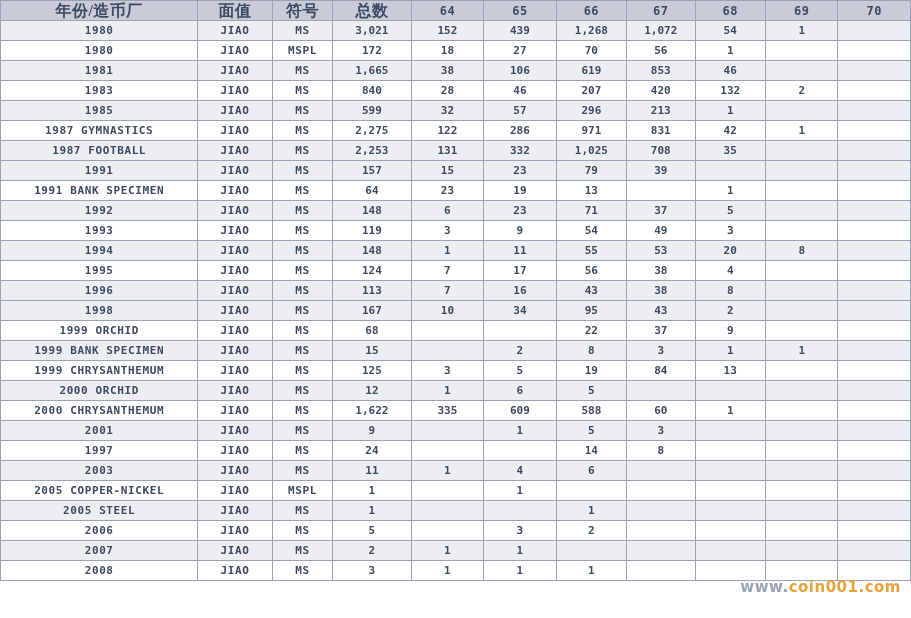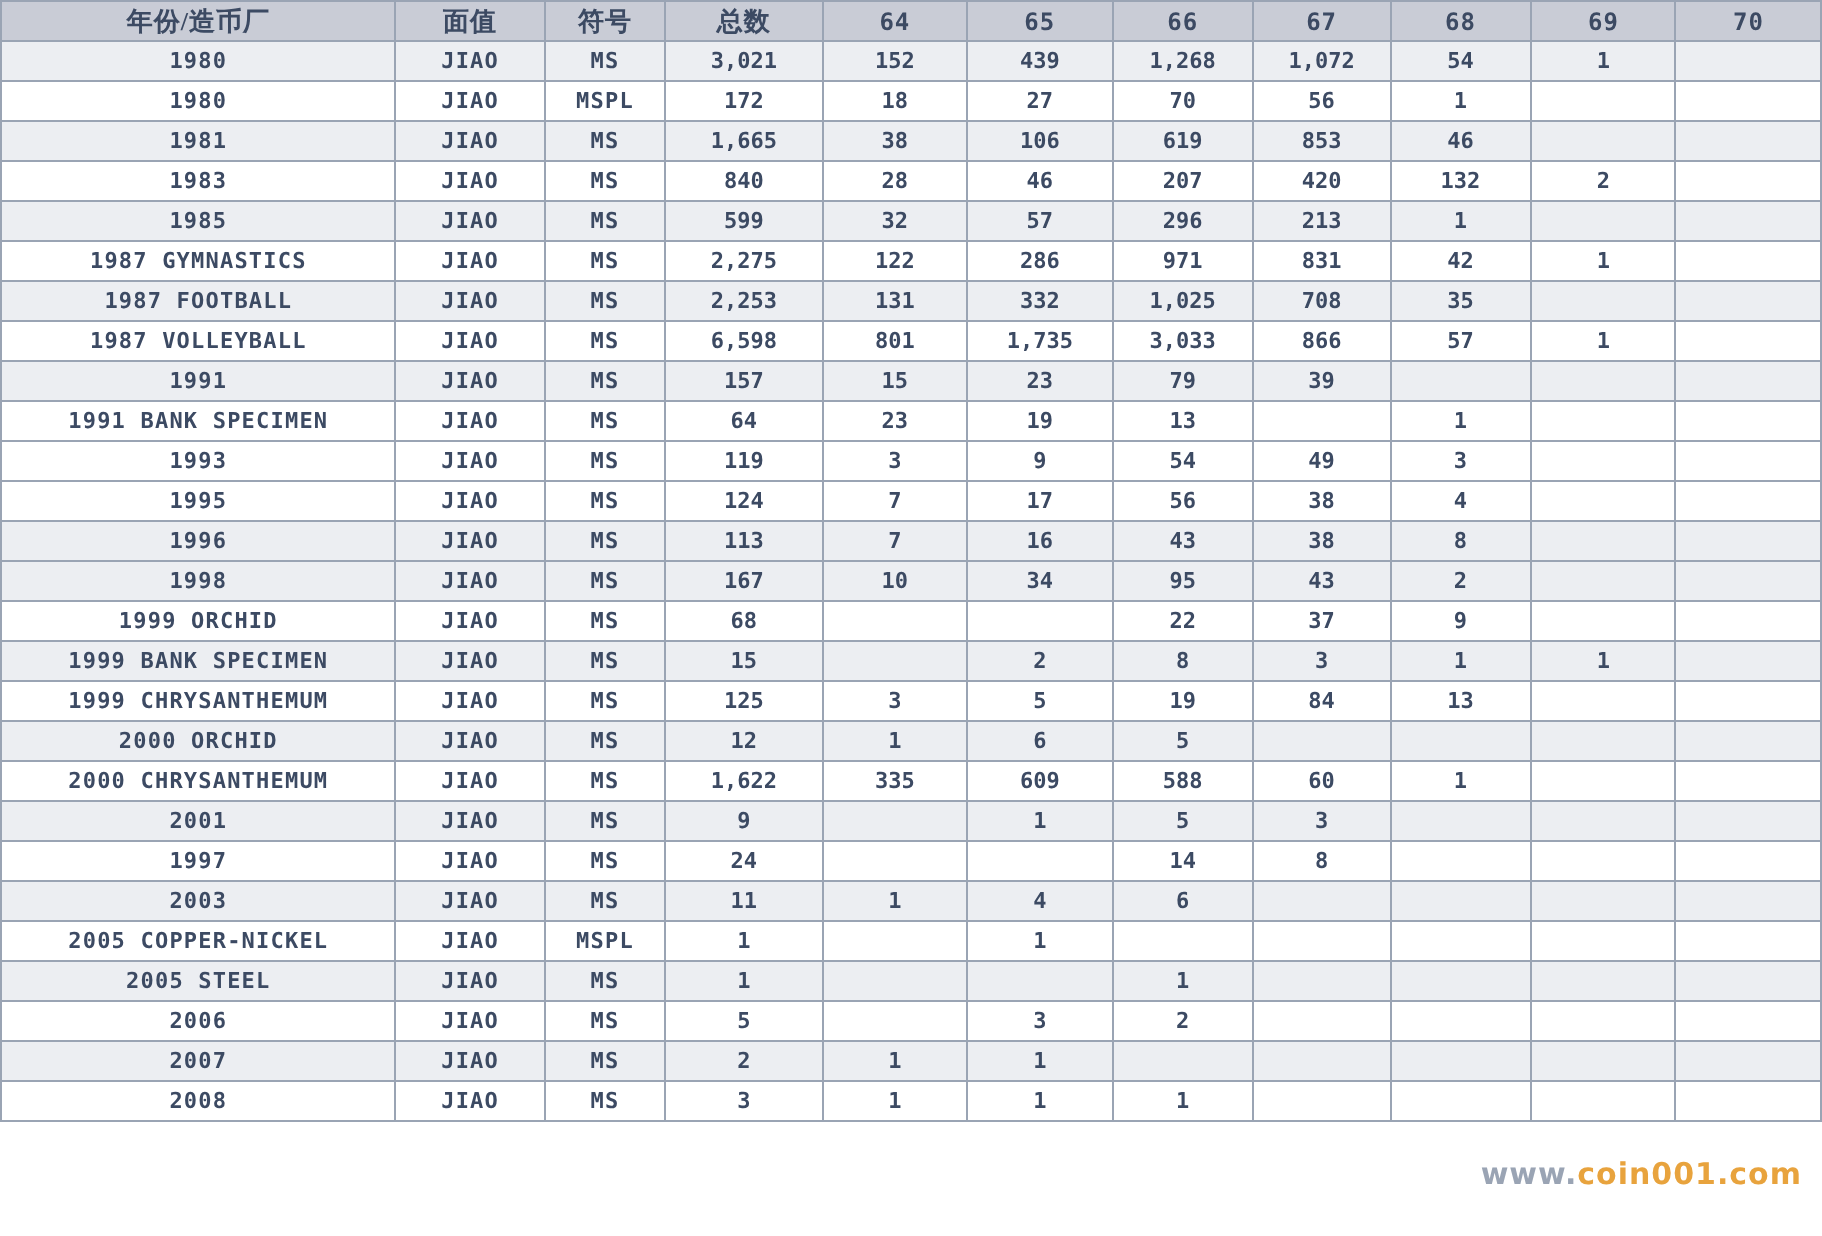--- a/index.html
+++ b/index.html
@@ -30,21 +30,21 @@
     text-align: center;
     vertical-align: middle;
     overflow: hidden;
     white-space: nowrap;
   }
   table.coin-table thead th {
     background: #c9ccd6;
     color: #3c4a63;
     font-weight: bold;
     font-family: Liberation Serif, serif;
-    font-size: 13px;
+    font-size: 16px;
     letter-spacing: 0.5px;
   }
   table.coin-table thead th.num-head {
     font-family: "DejaVu Sans Mono", monospace;
     font-size: 12px;
   }
   tbody tr.row-odd td {
     background: #eceef2;
   }
   tbody tr.row-even td {
@@ -206,33 +206,20 @@
         <td class="col-symbol">MS</td>
         <td class="col-total">2,253</td>
         <td class="col-grade">131</td>
         <td class="col-grade">332</td>
         <td class="col-grade">1,025</td>
         <td class="col-grade">708</td>
         <td class="col-grade">35</td>
         <td class="col-grade"></td>
         <td class="col-grade"></td>
       </tr>
-      <tr class="row-even">
-        <td class="col-year">1987 VOLLEYBALL</td>
-        <td class="col-denom">JIAO</td>
-        <td class="col-symbol">MS</td>
-        <td class="col-total">6,598</td>
-        <td class="col-grade">801</td>
-        <td class="col-grade">1,735</td>
-        <td class="col-grade">3,033</td>
-        <td class="col-grade">866</td>
-        <td class="col-grade">57</td>
-        <td class="col-grade">1</td>
-        <td class="col-grade"></td>
-      </tr>
       <tr class="row-odd">
         <td class="col-year">1991</td>
         <td class="col-denom">JIAO</td>
         <td class="col-symbol">MS</td>
         <td class="col-total">157</td>
         <td class="col-grade">15</td>
         <td class="col-grade">23</td>
         <td class="col-grade">79</td>
         <td class="col-grade">39</td>
         <td class="col-grade"></td>
@@ -245,31 +232,57 @@
         <td class="col-symbol">MS</td>
         <td class="col-total">64</td>
         <td class="col-grade">23</td>
         <td class="col-grade">19</td>
         <td class="col-grade">13</td>
         <td class="col-grade"></td>
         <td class="col-grade">1</td>
         <td class="col-grade"></td>
         <td class="col-grade"></td>
       </tr>
+      <tr class="row-odd">
+        <td class="col-year">1992</td>
+        <td class="col-denom">JIAO</td>
+        <td class="col-symbol">MS</td>
+        <td class="col-total">148</td>
+        <td class="col-grade">6</td>
+        <td class="col-grade">23</td>
+        <td class="col-grade">71</td>
+        <td class="col-grade">37</td>
+        <td class="col-grade">5</td>
+        <td class="col-grade"></td>
+        <td class="col-grade"></td>
+      </tr>
       <tr class="row-even">
         <td class="col-year">1993</td>
         <td class="col-denom">JIAO</td>
         <td class="col-symbol">MS</td>
         <td class="col-total">119</td>
         <td class="col-grade">3</td>
         <td class="col-grade">9</td>
         <td class="col-grade">54</td>
         <td class="col-grade">49</td>
         <td class="col-grade">3</td>
         <td class="col-grade"></td>
+        <td class="col-grade"></td>
+      </tr>
+      <tr class="row-odd">
+        <td class="col-year">1994</td>
+        <td class="col-denom">JIAO</td>
+        <td class="col-symbol">MS</td>
+        <td class="col-total">148</td>
+        <td class="col-grade">1</td>
+        <td class="col-grade">11</td>
+        <td class="col-grade">55</td>
+        <td class="col-grade">53</td>
+        <td class="col-grade">20</td>
+        <td class="col-grade">8</td>
         <td class="col-grade"></td>
       </tr>
       <tr class="row-even">
         <td class="col-year">1995</td>
         <td class="col-denom">JIAO</td>
         <td class="col-symbol">MS</td>
         <td class="col-total">124</td>
         <td class="col-grade">7</td>
         <td class="col-grade">17</td>
         <td class="col-grade">56</td>

